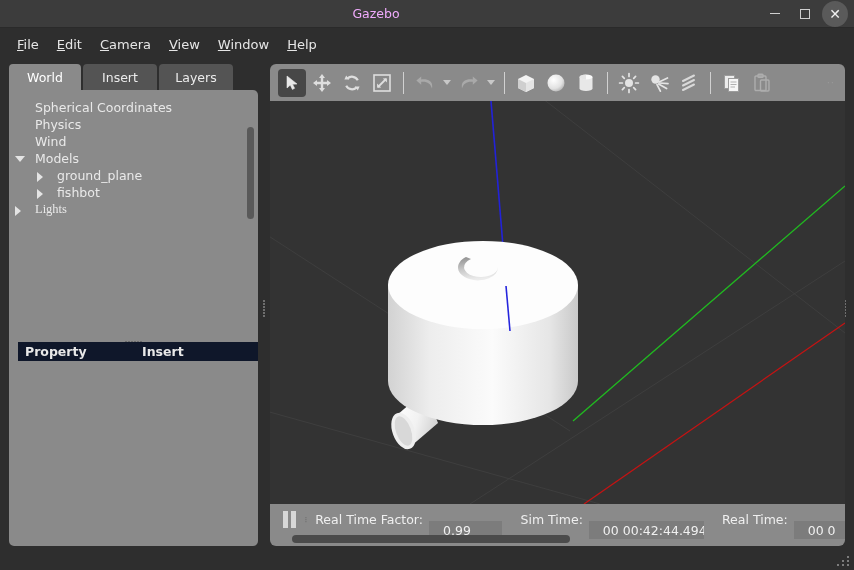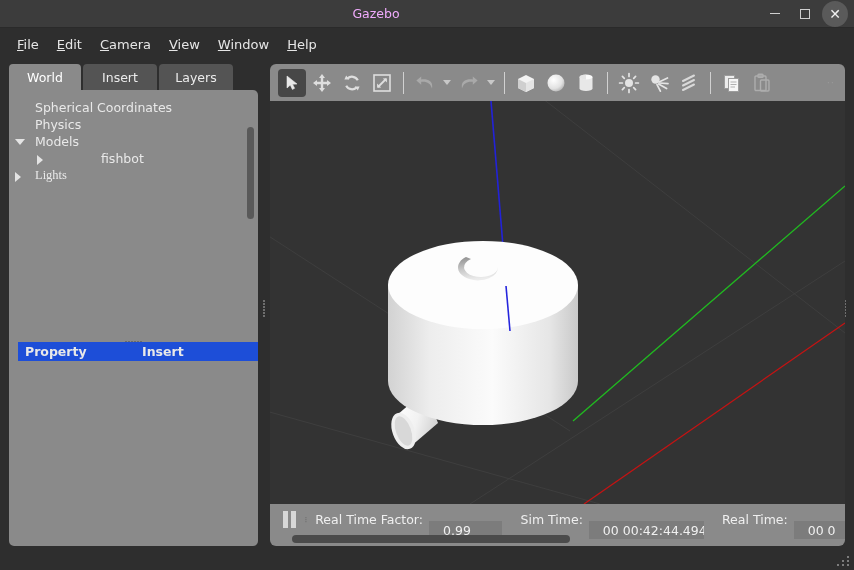--- a/index.html
+++ b/index.html
@@ -88,21 +88,21 @@
 
   .splitter-h {
     position: absolute; left: 0; top: 249px; width: 249px; height: 6px;
     display: flex; align-items: center; justify-content: center;
   }
   .dots-h { display: grid; grid-template-columns: repeat(6, 2px); gap: 1px; }
   .dots-h i { display: block; width: 2px; height: 2px; background: #6a6a6a; }
 
   .prop-header {
     position: absolute; left: 9px; top: 252px; width: 240px; height: 19px;
-    background: #1d4ed8; color: #e8e8e8; font-size: 12.5px; font-weight: bold;
+    background: #0f172a; color: #e8e8e8; font-size: 12.5px; font-weight: bold;
     line-height: 19px;
   }
   .prop-header .c0 { position: absolute; left: 7px; }
   .prop-header .c1 { position: absolute; left: 124px; }
 
   
   .splitter-v {
     position: absolute; left: 260px; top: 297px; width: 8px; height: 22px;
     display: flex; align-items: center; justify-content: center;
   }
@@ -215,26 +215,33 @@
     <div class="panel-body">
 
       <div class="tree" id="tree">
           <div class="tree-row">
             <span class="lbl" style="left: 26px; text-align: center;">Spherical Coordinates</span>
           </div>
           <div class="tree-row">
             <span class="lbl" style="left: 26px;">Physics</span>
           </div>
           <div class="tree-row">
+            <span class="lbl" style="left: 26px;">Wind</span>
+          </div>
+          <div class="tree-row">
             <span class="tri down" style="left: 6px;"></span>
             <span class="lbl" style="left: 26px;">Models</span>
           </div>
           <div class="tree-row">
             <span class="tri right" style="left: 28px;"></span>
-            <span class="lbl" style="left: 48px; margin-left: 44px;">fishbot</span>
+            <span class="lbl" style="left: 48px;">ground_plane</span>
+          </div>
+          <div class="tree-row">
+            <span class="tri right" style="left: 28px;"></span>
+            <span class="lbl" style="left: 48px;">fishbot</span>
           </div>
           <div class="tree-row">
             <span class="tri right" style="left: 6px;"></span>
             <span class="lbl" style="left: 26px; font-family: Liberation Serif, serif;">Lights</span>
           </div>
         </div>
 
       <div class="tree-scrollbar">
         <div class="tree-scroll-thumb"></div>
       </div>

